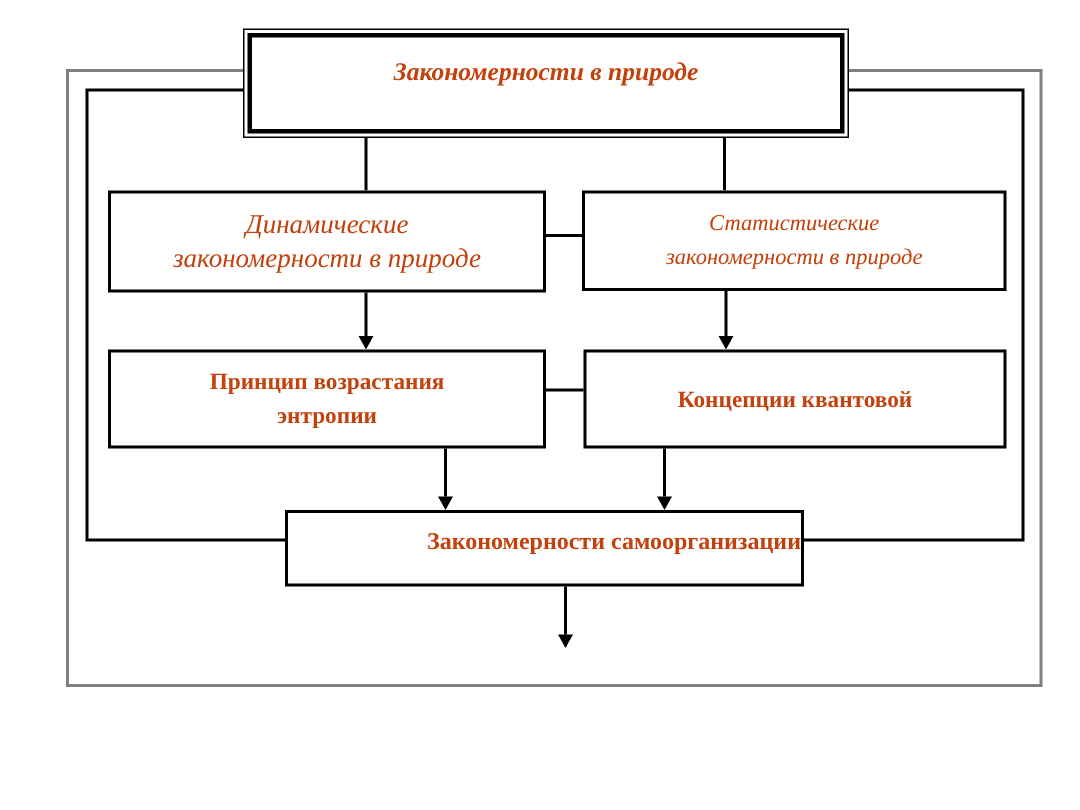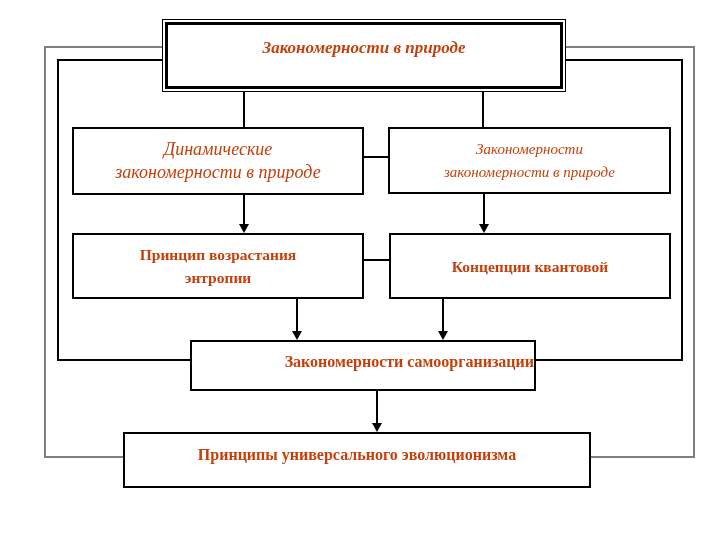--- a/index.html
+++ b/index.html
@@ -80,34 +80,31 @@
   <div class="node-root-outer">
     <div class="node-root-inner">Закономерности в природе</div>
   </div>
 
   <div class="node node-dynamic">
     <span>Динамические</span>
     <span>закономерности в природе</span>
   </div>
 
   <div class="node node-statistical">
-    <span>Закономерности</span>
+    <span>Статистические</span>
     <span>закономерности в природе</span>
   </div>
 
   <div class="node node-entropy">
     <span>Принцип возрастания</span>
     <span>энтропии</span>
   </div>
 
   <div class="node node-quantum">
     <span>Концепции квантовой</span>
   </div>
 
   <div class="node node-selforg">
     <span>Закономерности самоорганизации</span>
   </div>
 
-  <div class="node node-evolution">
-    <span>Принципы универсального эволюционизма</span>
-  </div>
 
 </div>
 
 </body></html>

